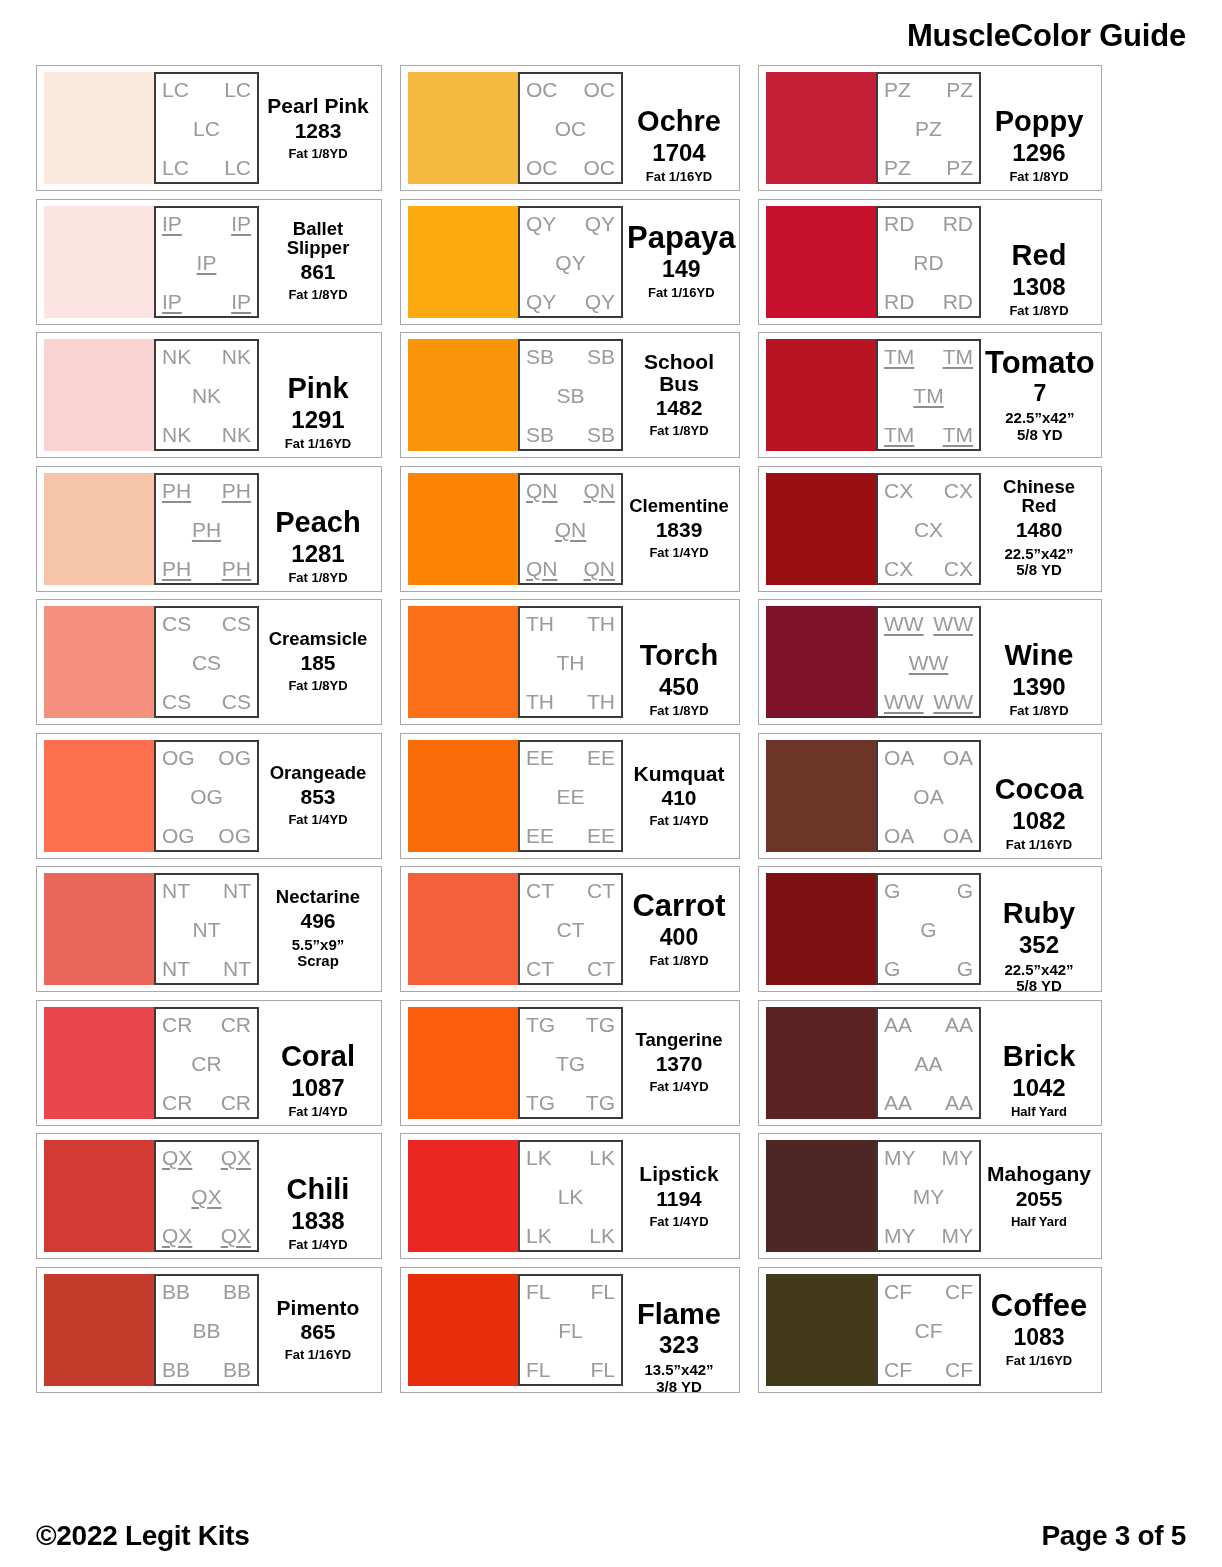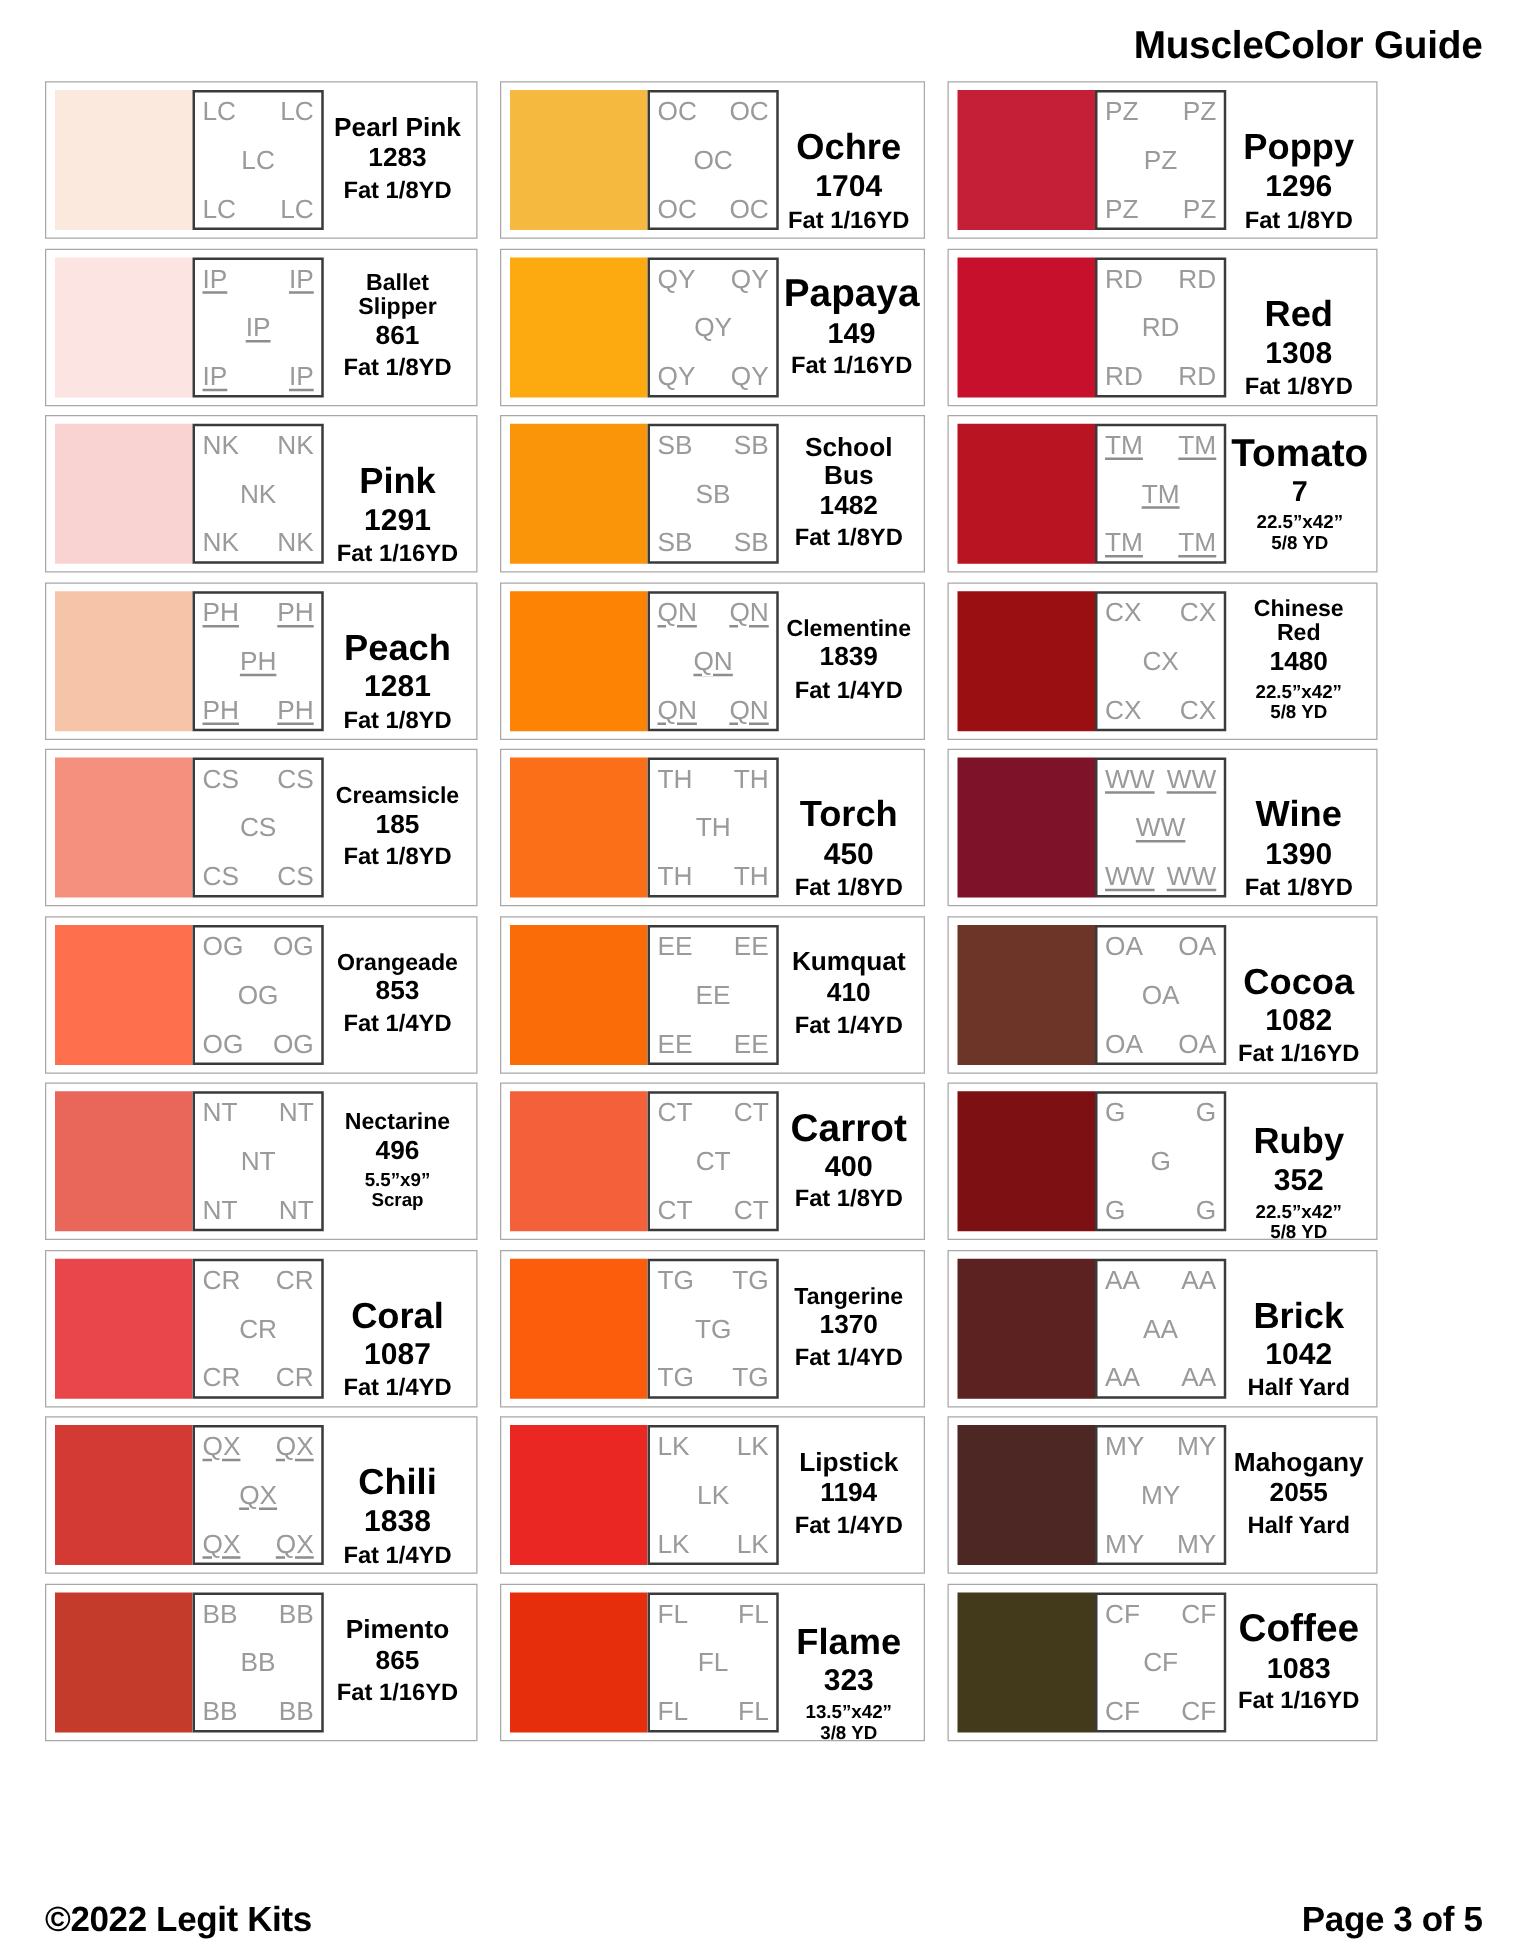--- a/index.html
+++ b/index.html
@@ -114,21 +114,21 @@
   }
   .label .num {
     font-weight: bold;
     color: #000;
     line-height: 1.05;
     margin-bottom: 5px;
   }
   .label .cut {
     font-weight: bold;
     color: #000;
-    font-size: 19px;
+    font-size: 13px;
     line-height: 1.1;
   }
   
   .name.sz-xl { font-size: 29px; margin-top: 36px; }
   .name.sz-lg { font-size: 31px; }
   .name.sz-md { font-size: 21px; }
   .name.sz-sm { font-size: 18.5px; }
   .num.sz-xl { font-size: 24px; }
   .num.sz-lg { font-size: 23px; }
   .num.sz-md { font-size: 21px; }

